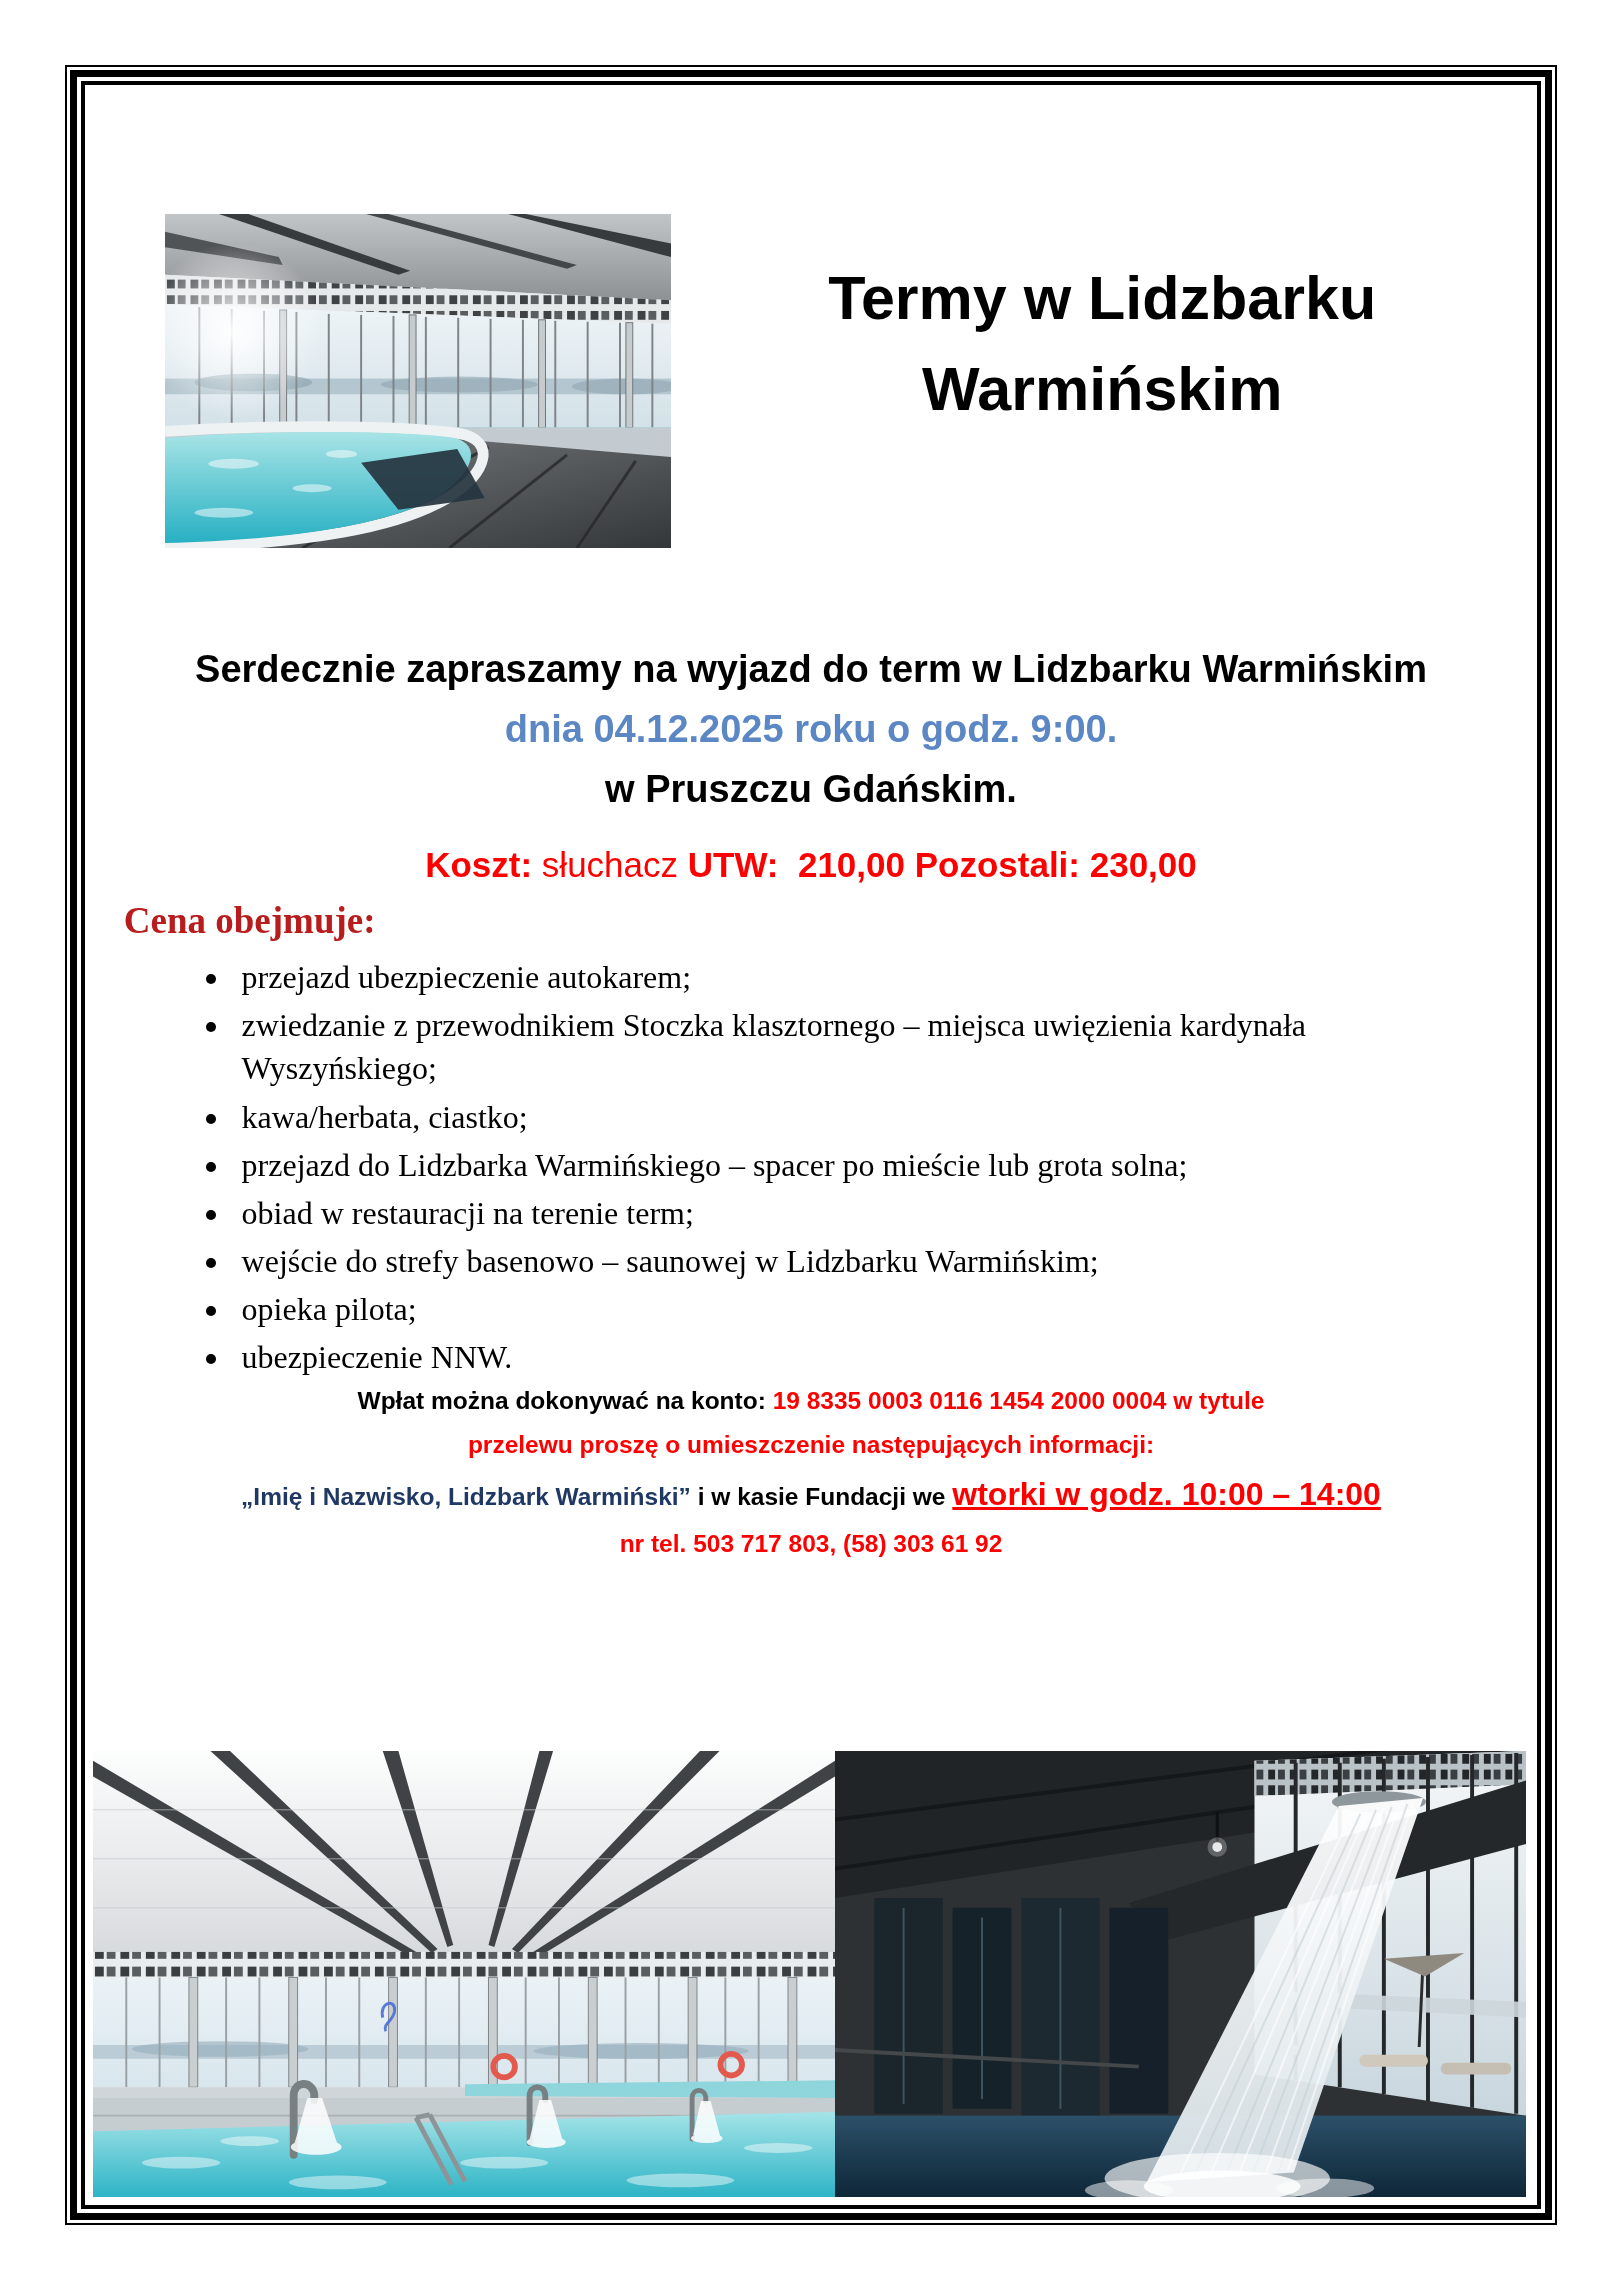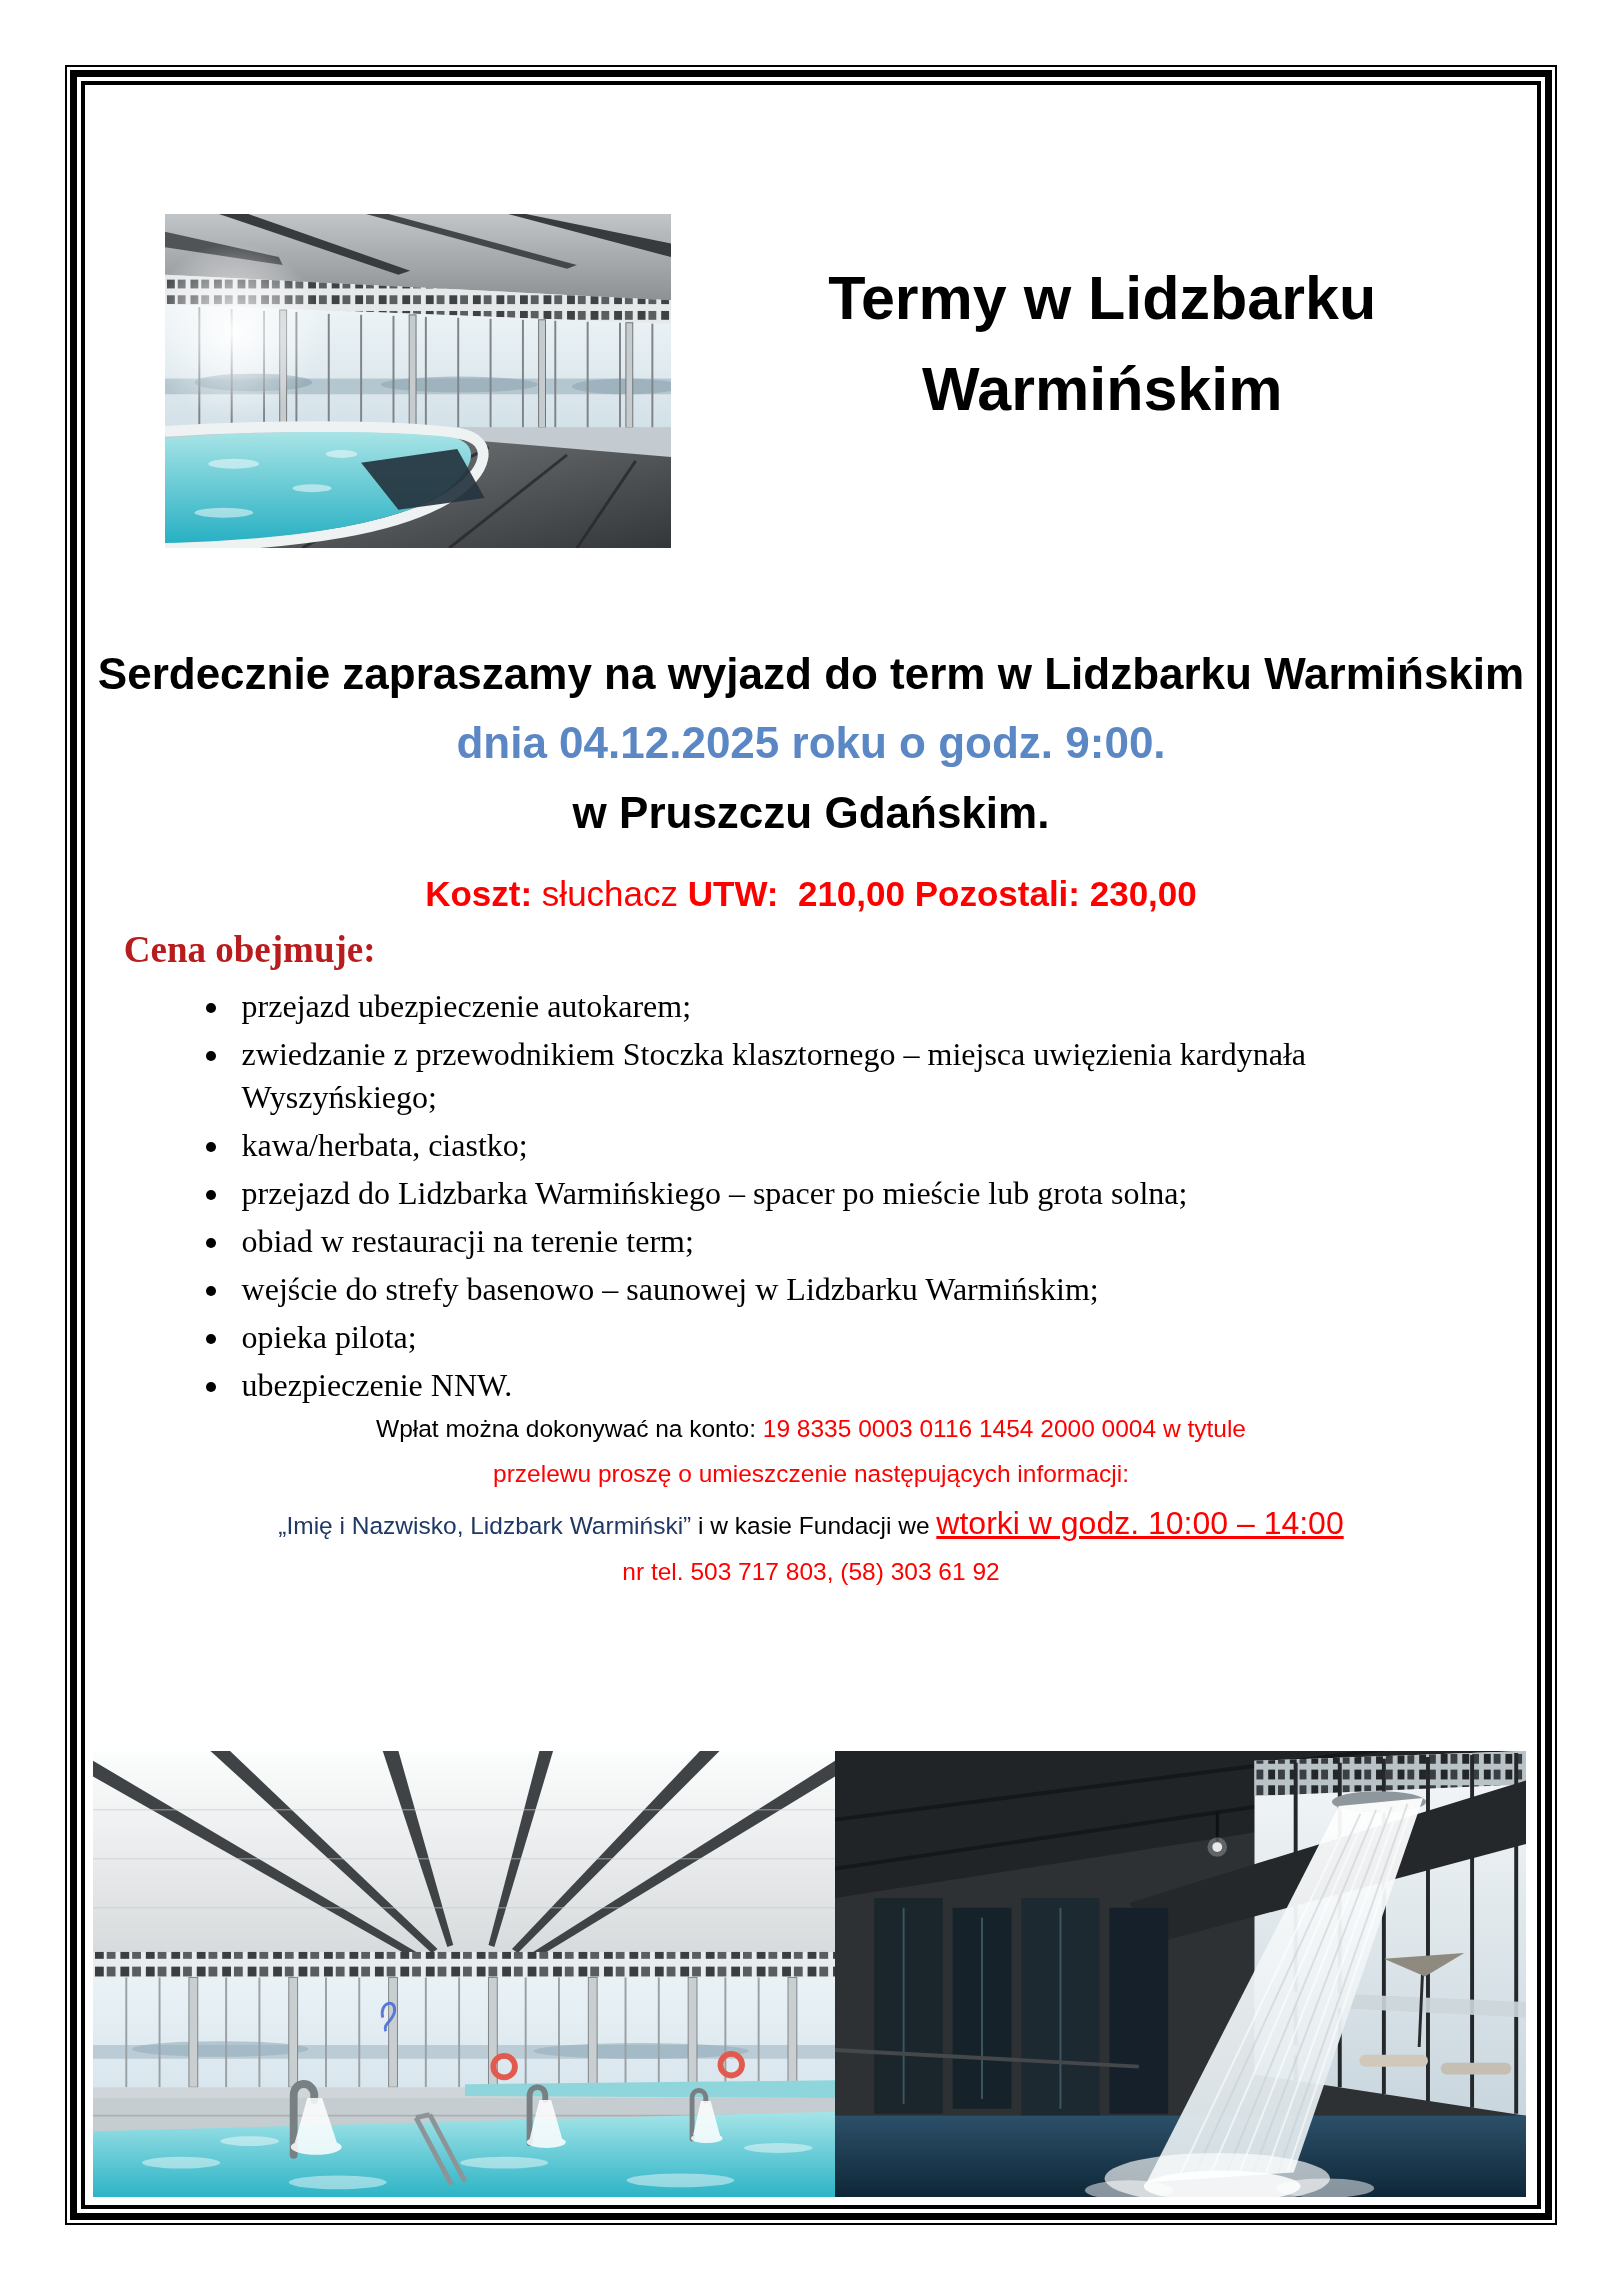--- a/index.html
+++ b/index.html
@@ -14,42 +14,42 @@
                position:relative;overflow:hidden;background:#fff;}
 
   
   .flyer-header{display:flex;margin:129px 19.6px 0 80px;}
   .top-photo{width:506px;height:334px;flex:0 0 auto;}
   .top-photo svg,.photo-left svg,.photo-right svg{display:block;width:100%;height:100%;}
   .flyer-title{flex:1;text-align:center;font-weight:700;font-size:61px;line-height:1.5;
                color:#000;margin-top:39px;padding-left:16px;}
 
   
-  .intro{margin-top:91px;text-align:center;font-weight:700;font-size:44px;line-height:1.58;color:#000;}
+  .intro{margin-top:91px;text-align:center;font-weight:700;font-size:38px;line-height:1.58;color:#000;}
   .intro .date{color:#5B87C5;}
 
   
   .cost-line{margin-top:21.6px;text-align:center;font-size:35px;line-height:1.4;
              color:#FF0000;font-weight:700;white-space:pre-wrap;}
   .cost-line .light{font-weight:400;}
 
   
   .includes-heading{margin:10px 0 0 39px;font-family:"Liberation Serif",serif;
                     font-weight:700;font-size:37px;color:#b91c1c;}
   .includes-list{margin:13.7px 0 0 0;padding-left:147px;max-width:1304px;box-sizing:border-box;
                  font-family:"Liberation Serif",serif;font-size:32px;line-height:1.35;color:#000;}
   .includes-list li{margin-bottom:4.9px;padding-left:9.8px;}
 
   
   .reservation{margin-top:21.6px;text-align:center;font-family:"Liberation Serif",serif;
                font-weight:700;font-size:24.5px;line-height:1.5;color:#FF0000;}
   .reservation .date-black{color:#000;text-decoration:underline;text-decoration-thickness:2.9px;}
 
   
-  .payment{margin-top:2px;text-align:center;font-weight:400;font-size:24.5px;color:#000;}
+  .payment{margin-top:2px;text-align:center;font-weight:700;font-size:24.5px;color:#000;}
   .payment .row{margin-bottom:9.8px;line-height:1.4;}
   .payment .red{color:#FF0000;}
   .payment .navy{color:#1F3864;}
   .payment .hours{color:#FF0000;font-size:32px;text-decoration:underline;text-decoration-thickness:2.9px;}
 
   
   .photos{position:absolute;left:7.8px;top:1666px;display:flex;}
   .photo-left{width:742px;height:446px;}
   .photo-right{width:691px;height:446px;}
 </style>

